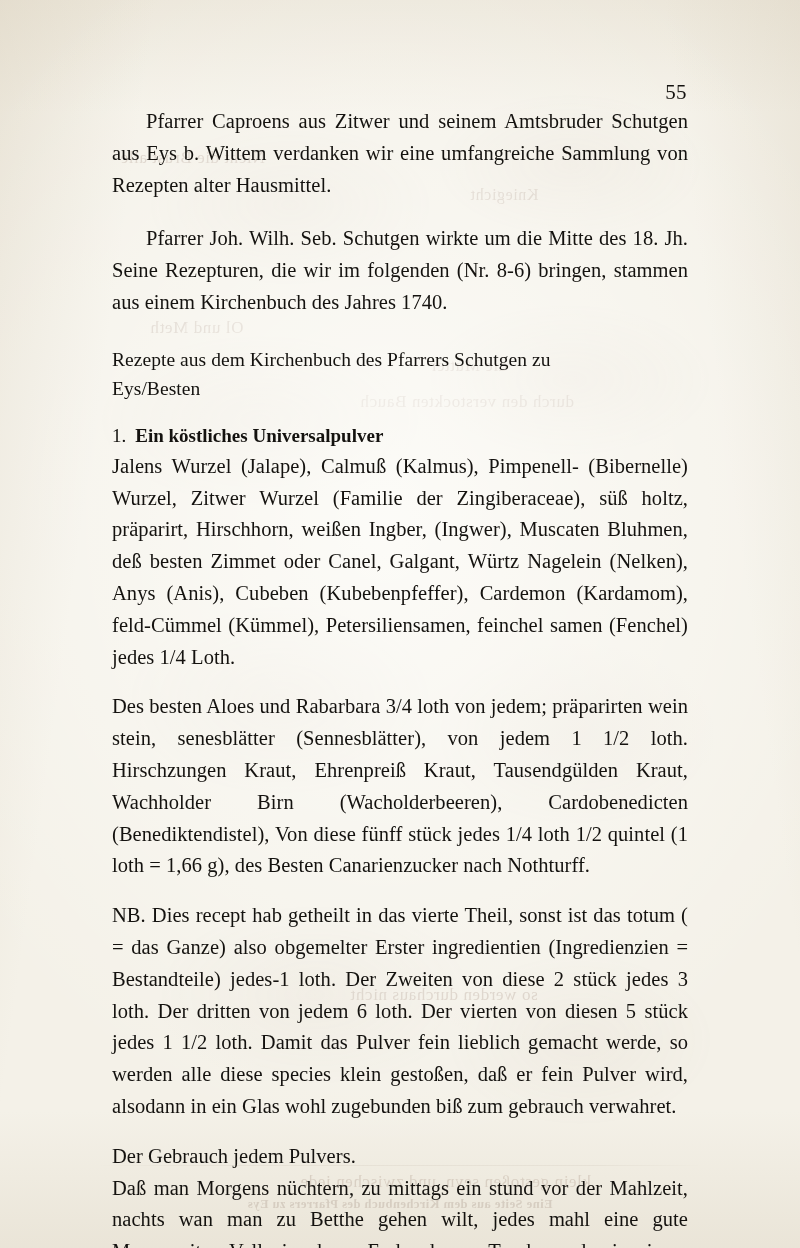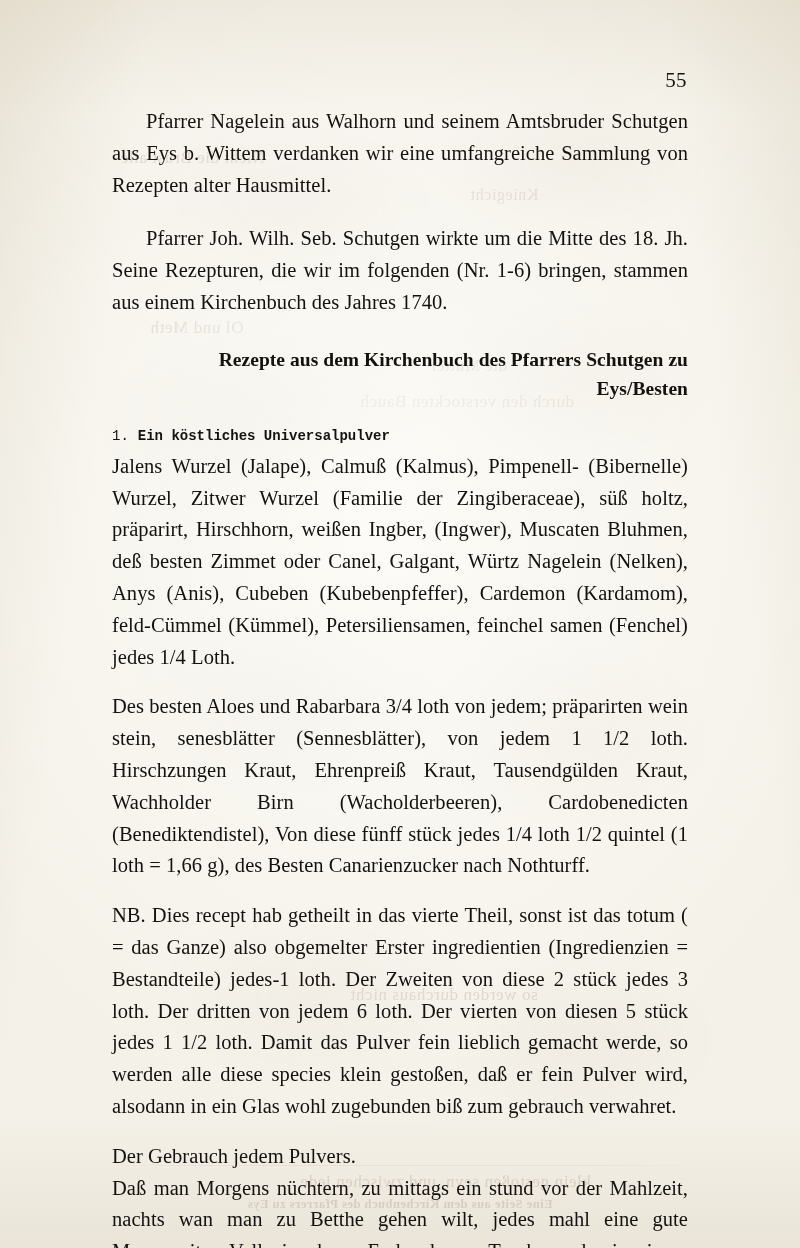--- a/index.html
+++ b/index.html
@@ -53,21 +53,21 @@
   }
 
   .content {
     position: relative;
     z-index: 2;
     padding: 0;
   }
 
   .folio {
     position: absolute;
-    top: 68px;
+    top: 80px;
     right: 113px;
     font-size: 21px;
     letter-spacing: 0.4px;
   }
 
   .body {
     position: absolute;
     left: 112px;
     top: 106px;
     width: 576px;
@@ -82,32 +82,31 @@
     letter-spacing: 0.05px;
   }
   p.indent { text-indent: 34px; }
   .gap-sm { height: 18px; }
   .gap-md { height: 22px; }
   .gap-lg { height: 26px; }
 
   h2.section-title {
     margin: 0;
     font-size: 19.5px;
-    font-weight: bold;
+    font-weight: normal;
     line-height: 29px;
-    text-align: right;
+    text-align: left;
     letter-spacing: 0.05px;
   }
   h2.section-title .ln2 { display: block; }
 
   .recipe-head {
-    font-size: 14px;
+    font-size: 19px;
     line-height: 30px;
     margin: 0;
-    font-family: Liberation Mono, monospace;
   }
   .recipe-head .num { font-weight: normal; }
   .recipe-head .ttl { font-weight: bold; margin-left: 9px; }
 
   .bottom-caption {
     position: absolute;
     left: 0;
     right: 0;
     bottom: 36px;
     text-align: center;
@@ -156,25 +155,25 @@
   </div>
 
   <div class="paper-grain"></div>
 
   <div class="content">
 
     <div class="folio">55</div>
 
     <div class="body">
 
-      <p class="para indent">Pfarrer Nagelein aus Walhorn und seinem Amtsbruder Schutgen aus Eys b. Wittem verdanken wir eine umfangreiche Sammlung von Rezepten alter Hausmittel.</p>
+      <p class="para indent">Pfarrer Caproens aus Zitwer und seinem Amtsbruder Schutgen aus Eys b. Wittem verdanken wir eine umfangreiche Sammlung von Rezepten alter Hausmittel.</p>
 
       <div class="gap-md"></div>
 
-      <p class="para indent">Pfarrer Joh. Wilh. Seb. Schutgen wirkte um die Mitte des 18. Jh. Seine Rezepturen, die wir im folgenden (Nr. 1-6) bringen, stammen aus einem Kirchenbuch des Jahres 1740.</p>
+      <p class="para indent">Pfarrer Joh. Wilh. Seb. Schutgen wirkte um die Mitte des 18. Jh. Seine Rezepturen, die wir im folgenden (Nr. 8-6) bringen, stammen aus einem Kirchenbuch des Jahres 1740.</p>
 
       <div class="gap-lg"></div>
 
       <h2 class="section-title">
         <span class="ln1">Rezepte aus dem Kirchenbuch des Pfarrers Schutgen zu</span>
         <span class="ln2">Eys/Besten</span>
       </h2>
 
       <div class="gap-sm"></div>
 

